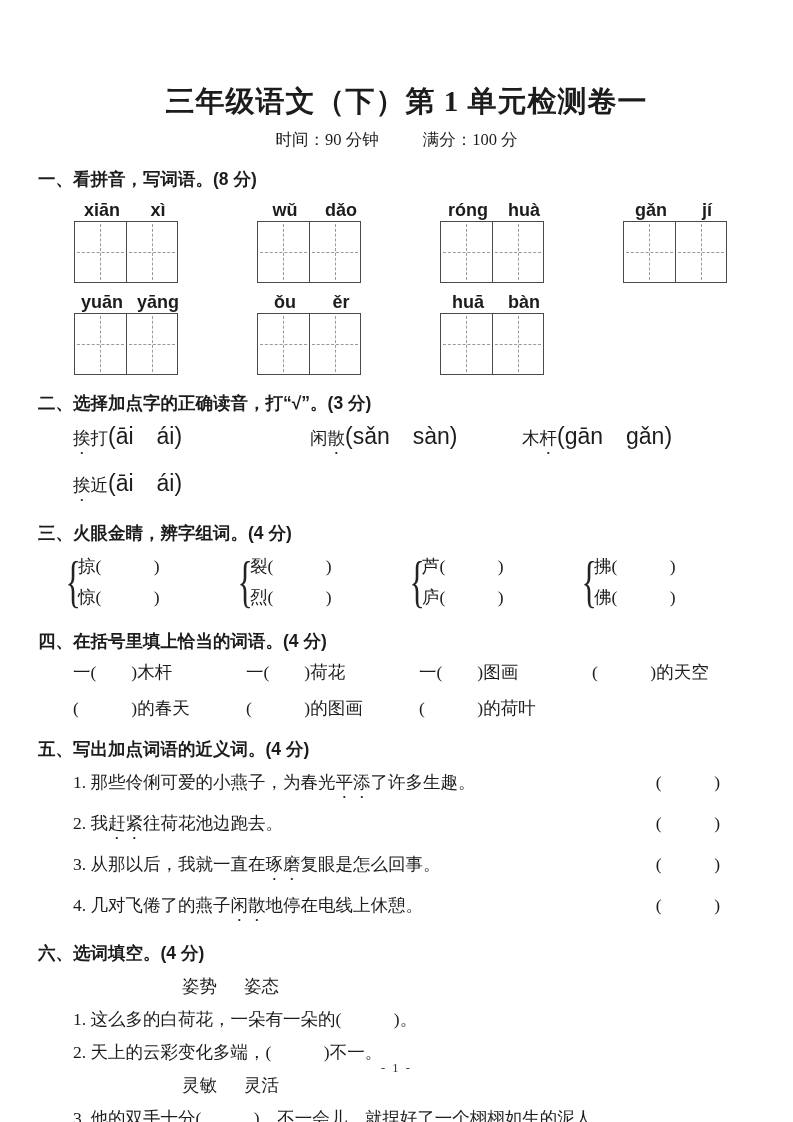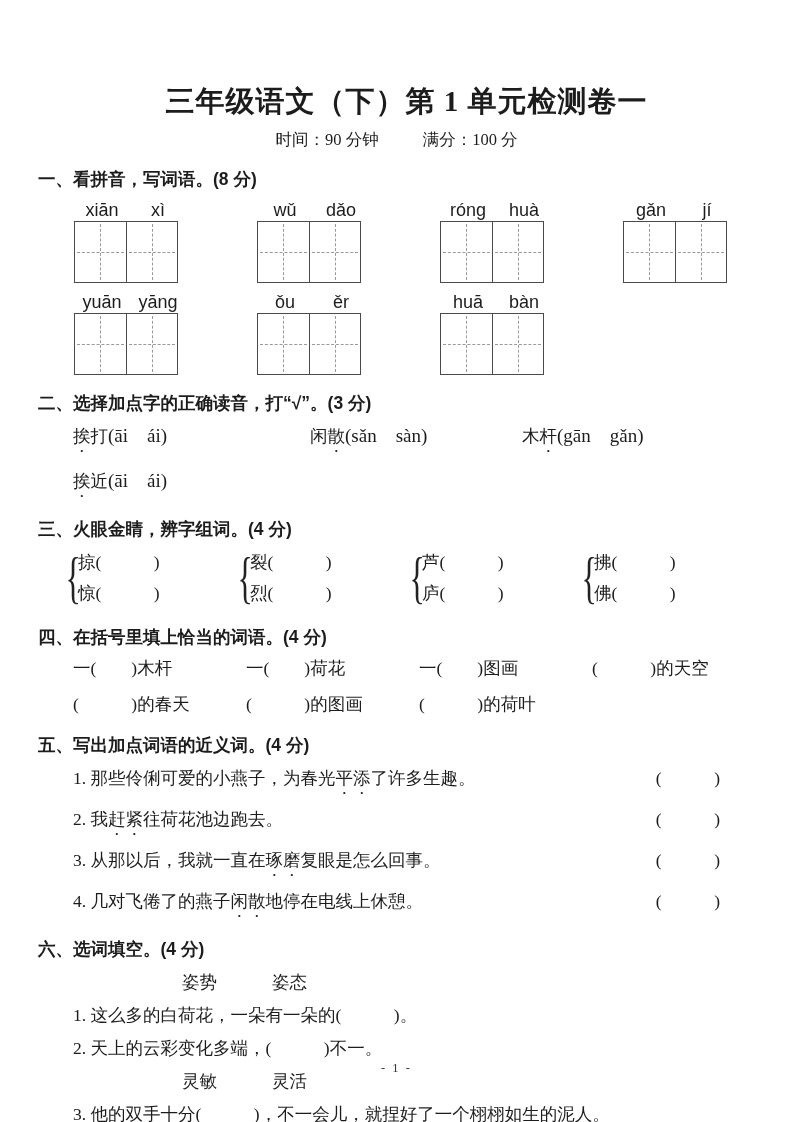--- a/index.html
+++ b/index.html
@@ -27,21 +27,21 @@
     text-align:right;
   }
   .sec-heading {
     margin:16px 0 0 38px;
     font-family:"Liberation Sans", sans-serif;
     font-weight:700;
     font-size:17.5px;
   }
   
   .s1-row { display:flex; margin:8px 0 0 74px; gap:71px; }
-  .pgroup { width:112px; }
+  .pgroup { width:112px;font-weight:bold; }
   .pinyin-line {
     display:flex; justify-content:space-around;
     font-family:"Liberation Sans", sans-serif;
     font-size:18px; line-height:22px; white-space:nowrap;
   }
   .pinyin-line span { width:50%; text-align:center; }
   .tzg { display:flex; width:104px; height:62px; border:1.6px solid #4a4a4a; background:#fff; }
   .tzg .cell { flex:1; position:relative; }
   .tzg .cell + .cell { border-left:1.4px solid #4a4a4a; }
   .tzg .cell::before {
@@ -60,21 +60,21 @@
     text-emphasis-position:under right;
   }
   
   .s2-grid {
     display:grid;
     grid-template-columns:237px 212px auto;
     margin:8px 0 0 73px;
     row-gap:12px;
     line-height:26px;
   }
-  .pin { font-family:Liberation Serif, serif; font-size:19px; }
+  .pin { font-family:Liberation Sans, sans-serif; font-size:23px; }
   
   .s3-row { display:flex; margin:6px 0 0 62px; }
   .s3-group { display:flex; align-items:center; width:172px; }
   .brace {
     display:inline-block; width:16px;
     font-size:58px; font-weight:300; line-height:1;
     transform:scaleX(.55);
     color:#222;
   }
   .s3-lines div { line-height:31px; white-space:nowrap; }
@@ -85,21 +85,21 @@
     margin:6px 0 8px 73px;
     row-gap:10px;
     line-height:26px;
     white-space:nowrap;
   }
   
   .s5-item { display:flex; margin:9px 73px 0 73px; line-height:24px; }
   .s5-text { flex:1; }
   .s5-blank { white-space:nowrap; }
   
-  .s6-bank { display:flex; gap:55px; margin:9px 0 0 182px; line-height:24px; }
+  .s6-bank { display:flex; gap:27px; margin:9px 0 0 182px; line-height:24px; }
   .s6-item { margin:9px 73px 0 73px; line-height:24px; }
   
   .footer {
     position:absolute; bottom:46px; left:0; width:100%;
     text-align:center; font-size:12.5px; letter-spacing:2px; color:#333;
   }
 </style>
 </head>
 <body>
 

